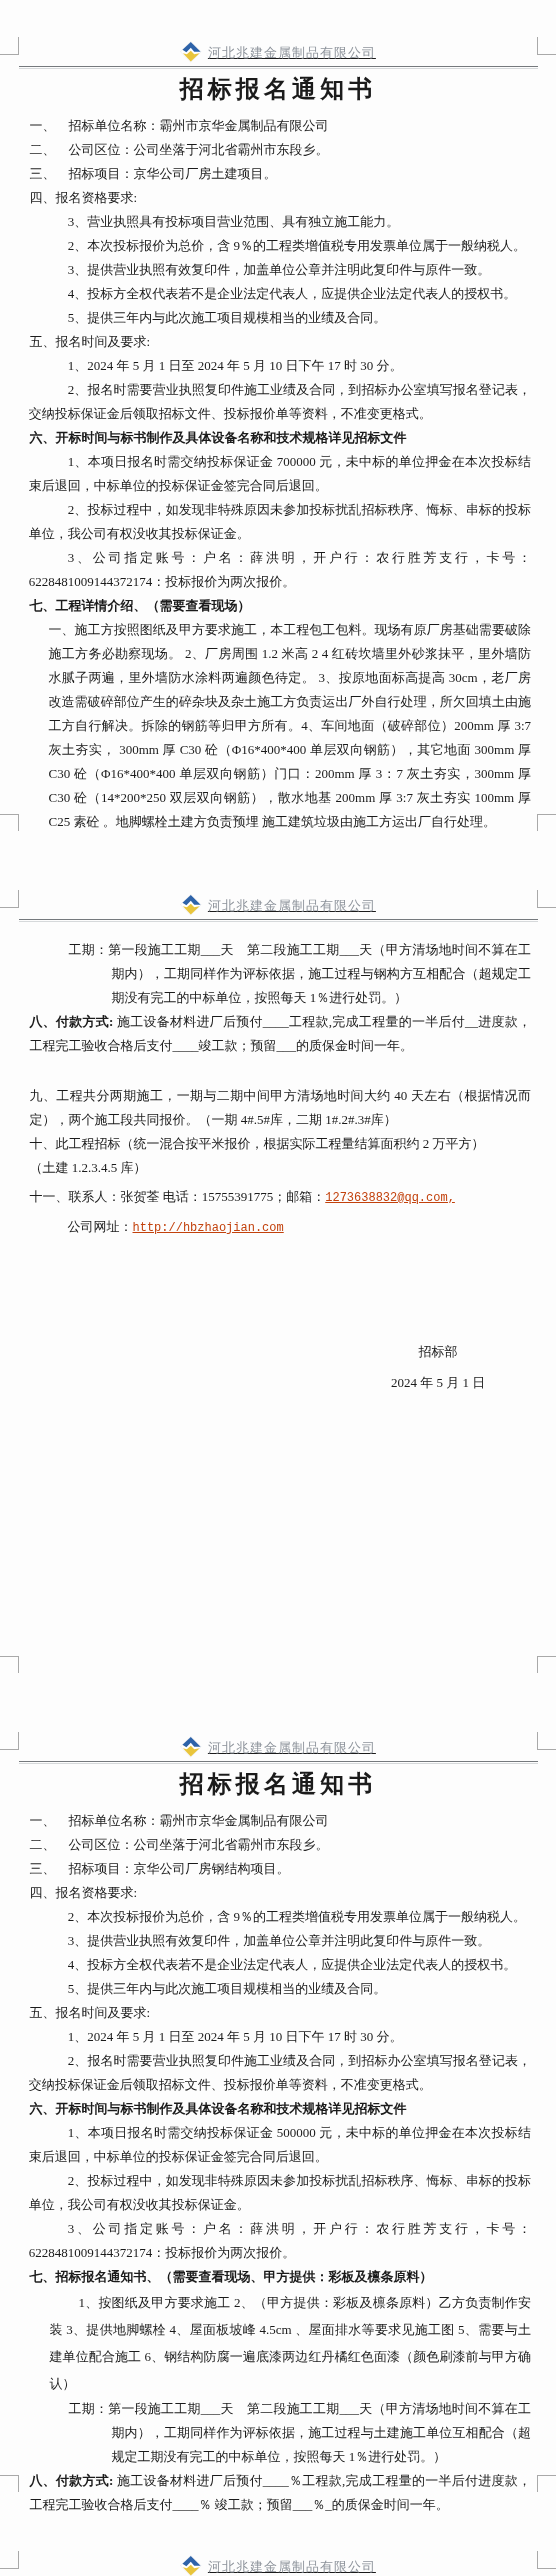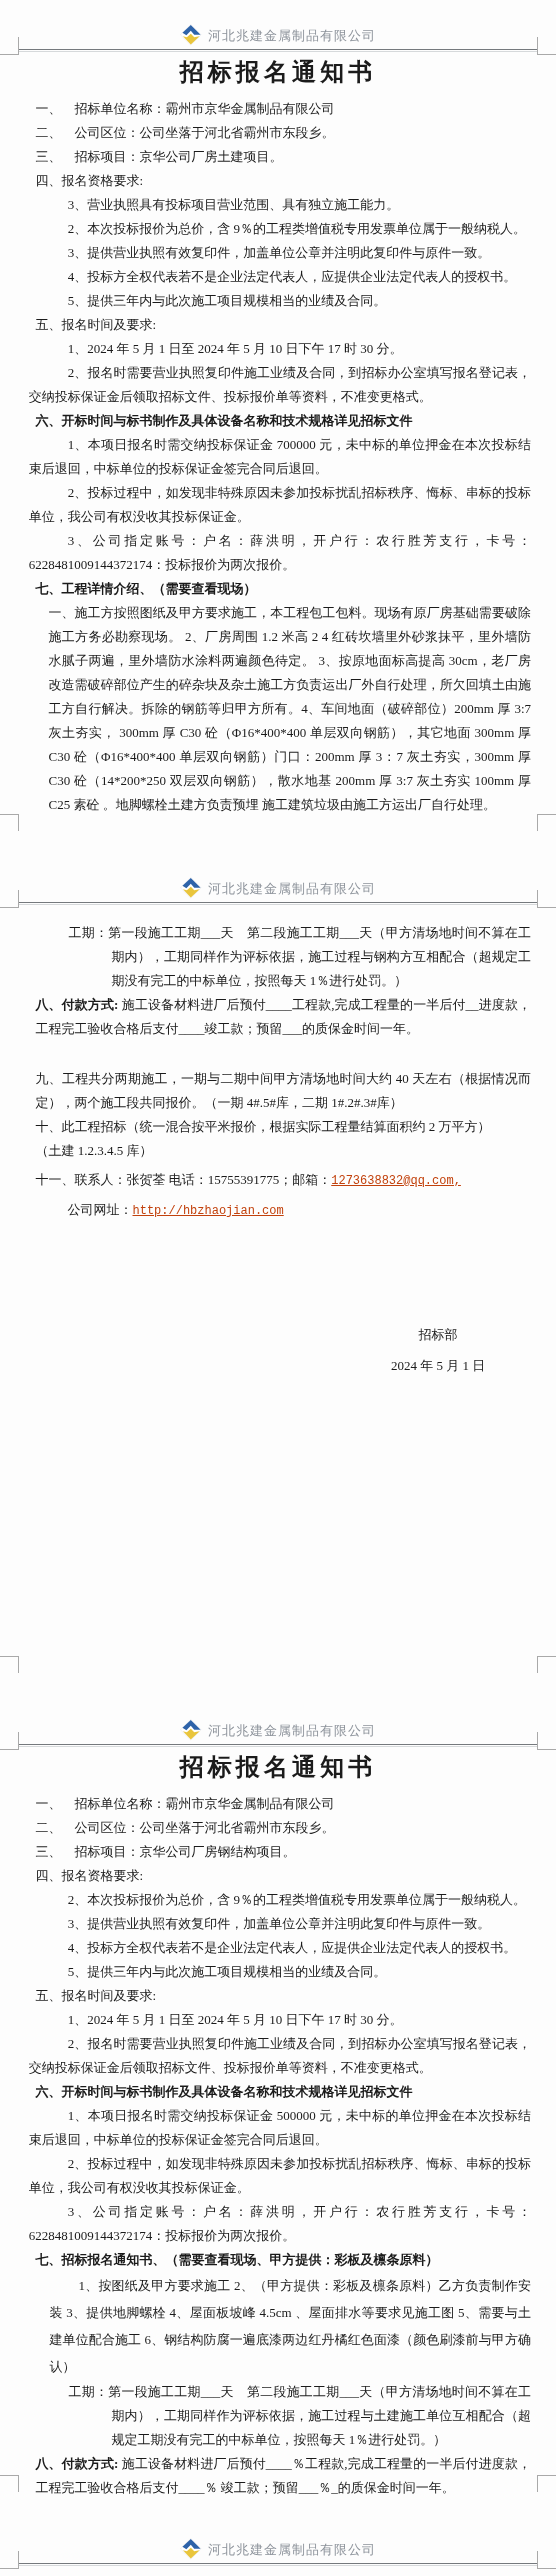--- a/index.html
+++ b/index.html
@@ -7,29 +7,29 @@
   .page { position:relative; width:556px; background:#fdfdfd; overflow:hidden; }
   .p1 { height:853px; } .p2 { height:842px; } .p3 { height:819px; } .p4 { height:841px; }
 
   
   .cm { position:absolute; width:18px; height:16.5px; pointer-events:none; }
   .cm.tl { left:0; top:37px;  border-right:0.5px solid #a9a9a9; border-bottom:0.5px solid #a9a9a9; }
   .cm.tr { right:0; top:37px; border-left:0.5px solid #a9a9a9;  border-bottom:0.5px solid #a9a9a9; }
   .cm.bl { left:0; bottom:21.6px;  border-right:0.5px solid #a9a9a9; border-top:0.5px solid #a9a9a9; }
   .cm.br { right:0; bottom:21.6px; border-left:0.5px solid #a9a9a9;  border-top:0.5px solid #a9a9a9; }
 
-  .hdr { margin:0 18.5px; padding-top:24px; }
+  .hdr { margin:0 18.5px; padding-top:41px;text-decoration:underline; }
   .hdr-row { display:flex; align-items:center; justify-content:center; gap:6.2px; height:24px; }
   .hdr-name { color:#8d939b; font-size:13px; letter-spacing:1px; }
   .hdr-rule { margin-top:1px; border-top:1.5px solid #75797d; border-bottom:0.5px solid #d6d9db; height:1px; }
 
   .doc-title { text-align:center; font-weight:bold; font-size:24px; letter-spacing:4.1px; margin:4.1px 18.5px 8.2px; line-height:33px; }
 
   .doc-body { margin:0 25px 0 18.5px; font-size:13px; line-height:24px; text-align:justify; }
-  .sec  { margin-left:17px; }
+  .sec  { margin-left:11px; }
   .blk  { margin-left:10.3px; text-indent:39px; }
   .bold { font-weight:bold; }
   .det1 { margin-left:30px; }
   .det2 { margin-left:31px; text-indent:29px; line-height:27px; }
   .dur  { margin-left:93px; text-indent:-43px; }
   .gap30 { margin-top:15.5px; } .gap50 { margin-top:26px; }
   .gap10 { margin-top:5.2px; }
   a.link { color:#c2410c; text-decoration:underline; font-family:"Liberation Mono","DejaVu Sans Mono",monospace; font-size:12px; cursor:pointer; }
   .sig { margin-left:355px; width:129px; text-align:center; font-size:13px; }
   .sig .dept { margin-top:100px; }

